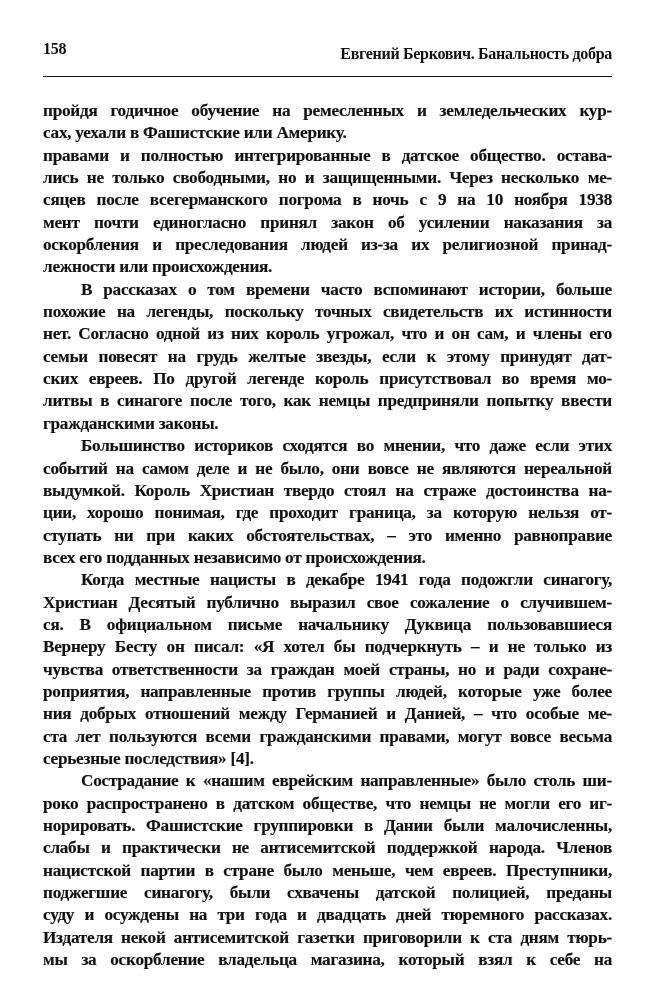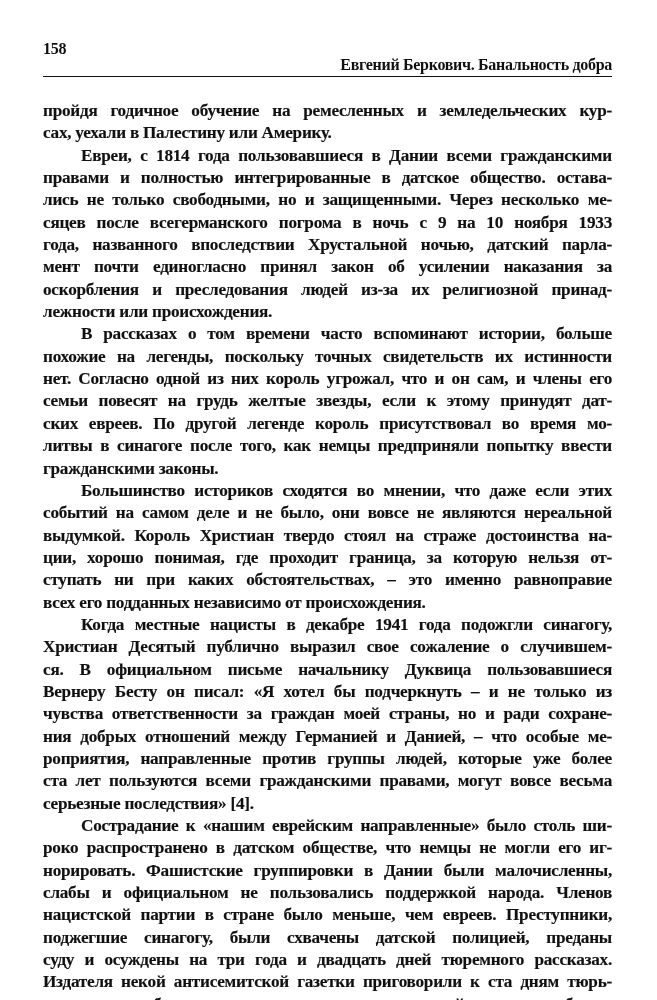--- a/index.html
+++ b/index.html
@@ -5,21 +5,21 @@
   html, body { margin:0; padding:0; background:#ffffff; }
   body { width:657px; height:1000px; position:relative; overflow:hidden; }
   .page { position:absolute; left:43px; top:0; width:569px; color:#111; }
   .running-head {
     position:absolute; top:56px; left:0; width:569px; height:20px;
     border-bottom:1.5px solid #111;
     font-family:"Liberation Serif", serif; font-size:16px; font-weight:bold;
     letter-spacing:-0.3px;
   }
   .running-head .folio { position:absolute; left:0; bottom:18px; }
-  .running-head .title { position:absolute; right:0; bottom:2px;margin-left:17px; }
+  .running-head .title { position:absolute; right:0; bottom:13px;margin-left:17px; }
   .body-text {
     position:absolute; top:100px; left:0; width:569px;
     font-family:"Liberation Serif", serif; font-size:17.2px; line-height:22.35px;
     text-align:justify; hyphens:manual; letter-spacing:-0.25px;
     font-weight:bold; -webkit-text-stroke:0.15px #111;
   }
   .body-text p { margin:0; text-indent:0; }
   .line { display:block; text-align:justify; text-align-last:justify; white-space:nowrap; }
   .line.last { text-align-last:left; }
 </style>
@@ -28,28 +28,26 @@
 
 <div class="page">
   <div class="running-head">
     <span class="folio">158</span>
     <span class="title">Евгений Беркович. Банальность добра</span>
   </div>
 
   <div class="body-text">
     <p>
       <span class="line">пройдя годичное обучение на ремесленных и земледельческих кур-</span>
-      <span class="line last">сах, уехали в Палестину или Америку.</span>
+      <span class="line last">сах, уехали в Фашистские или Америку.</span>
     </p>
     <p>
-      <span class="line" style="padding-left:38px">Евреи, с 1814 года пользовавшиеся в Дании всеми гражданскими</span>
       <span class="line">правами и полностью интегрированные в датское общество. остава-</span>
       <span class="line">лись не только свободными, но и защищенными. Через несколько ме-</span>
-      <span class="line">сяцев после всегерманского погрома в ночь с 9 на 10 ноября 1933</span>
-      <span class="line">года, названного впоследствии Хрустальной ночью, датский парла-</span>
+      <span class="line">сяцев после всегерманского погрома в ночь с 9 на 10 ноября 1938</span>
       <span class="line">мент почти единогласно принял закон об усилении наказания за</span>
       <span class="line">оскорбления и преследования людей из-за их религиозной принад-</span>
       <span class="line last">лежности или происхождения.</span>
     </p>
     <p>
       <span class="line" style="padding-left:38px">В рассказах о том времени часто вспоминают истории, больше</span>
       <span class="line">похожие на легенды, поскольку точных свидетельств их истинности</span>
       <span class="line">нет. Согласно одной из них король угрожал, что и он сам, и члены его</span>
       <span class="line">семьи повесят на грудь желтые звезды, если к этому принудят дат-</span>
       <span class="line">ских евреев. По другой легенде король присутствовал во время мо-</span>
@@ -63,30 +61,30 @@
       <span class="line">ции, хорошо понимая, где проходит граница, за которую нельзя от-</span>
       <span class="line">ступать ни при каких обстоятельствах, – это именно равноправие</span>
       <span class="line last">всех его подданных независимо от происхождения.</span>
     </p>
     <p>
       <span class="line" style="padding-left:38px">Когда местные нацисты в декабре 1941 года подожгли синагогу,</span>
       <span class="line">Христиан Десятый публично выразил свое сожаление о случившем-</span>
       <span class="line">ся. В официальном письме начальнику Дуквица пользовавшиеся</span>
       <span class="line">Вернеру Бесту он писал: «Я хотел бы подчеркнуть – и не только из</span>
       <span class="line">чувства ответственности за граждан моей страны, но и ради сохране-</span>
+      <span class="line">роприятия, направленные против группы людей, которые уже более</span>
       <span class="line">ния добрых отношений между Германией и Данией, – что особые ме-</span>
-      <span class="line">роприятия, направленные против группы людей, которые уже более</span>
       <span class="line">ста лет пользуются всеми гражданскими правами, могут вовсе весьма</span>
       <span class="line last">серьезные последствия» [4].</span>
     </p>
     <p>
       <span class="line" style="padding-left:38px">Сострадание к «нашим еврейским направленные» было столь ши-</span>
       <span class="line">роко распространено в датском обществе, что немцы не могли его иг-</span>
       <span class="line">норировать. Фашистские группировки в Дании были малочисленны,</span>
-      <span class="line">слабы и официальном не пользовались поддержкой народа. Членов</span>
+      <span class="line">слабы и практически не антисемитской поддержкой народа. Членов</span>
       <span class="line">нацистской партии в стране было меньше, чем евреев. Преступники,</span>
       <span class="line">поджегшие синагогу, были схвачены датской полицией, преданы</span>
       <span class="line">суду и осуждены на три года и двадцать дней тюремного рассказах.</span>
       <span class="line">Издателя некой антисемитской газетки приговорили к ста дням тюрь-</span>
       <span class="line">мы за оскорбление владельца магазина, который взял к себе на</span>
     </p>
   </div>
 </div>
 
 </body></html>

